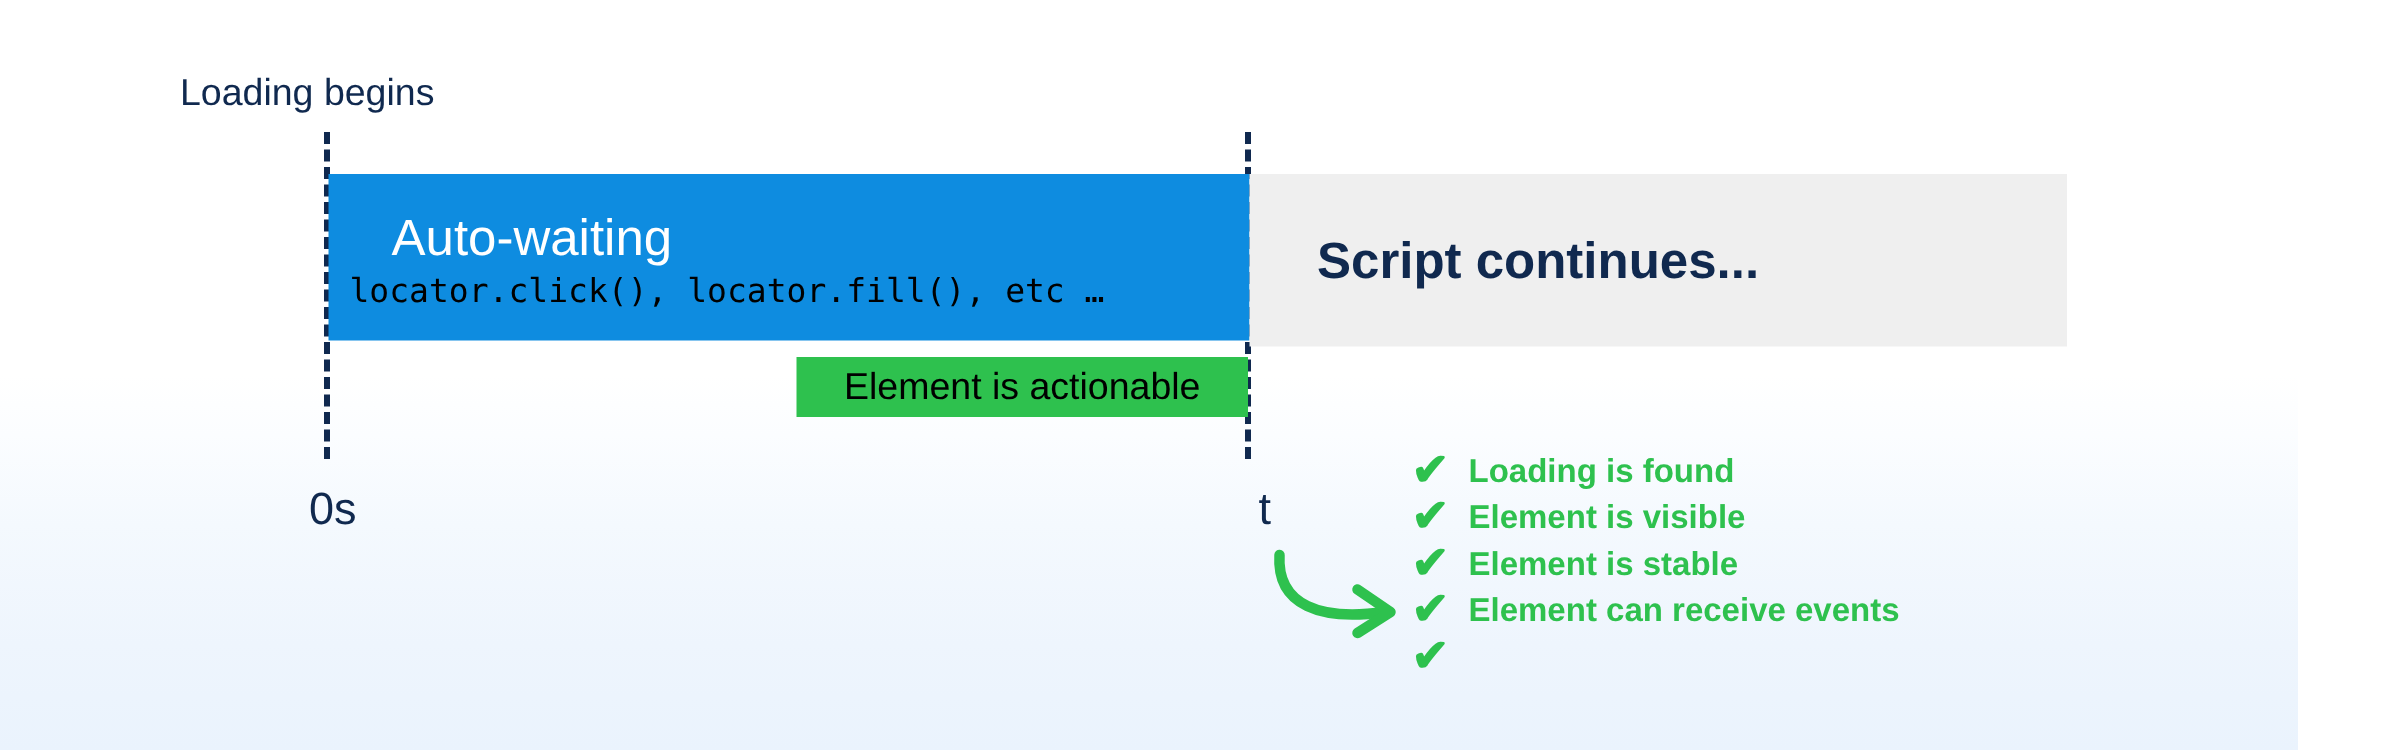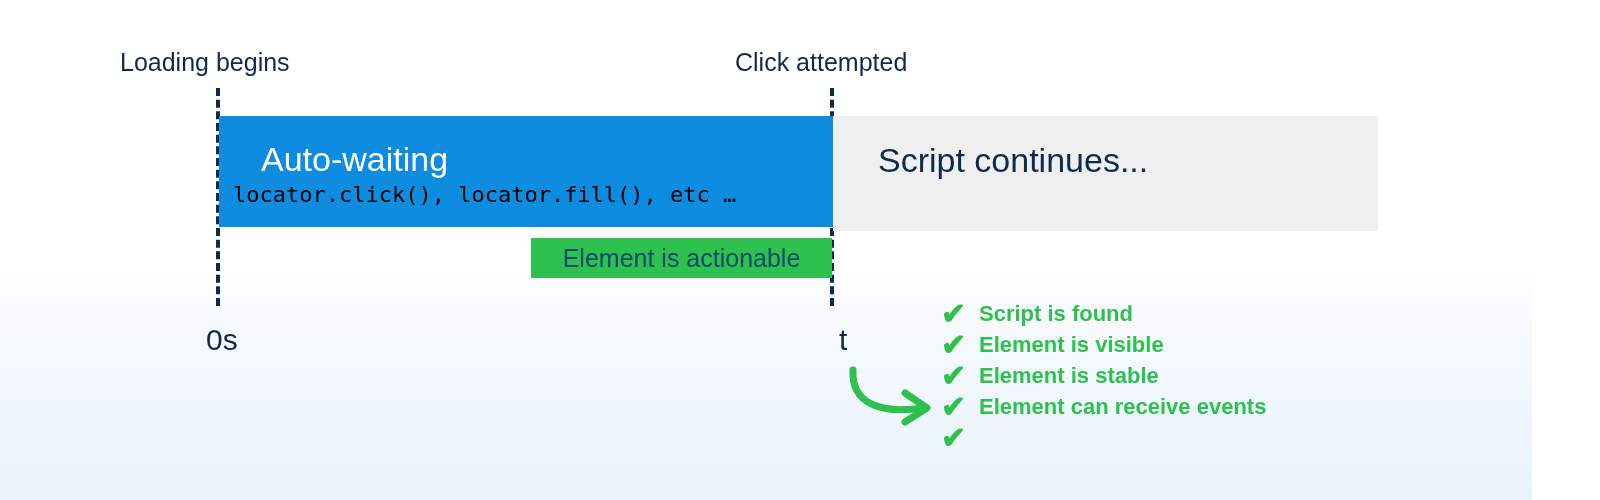--- a/index.html
+++ b/index.html
@@ -74,21 +74,21 @@
     font-size: 22px;
     line-height: 1;
     color: #000000;
     white-space: nowrap;
   }
 
   
   .badge {
     position: absolute;
     background: #2ec14e;
-    color: #0c4a6e;
+    color: #000000;
     font-size: 25px;
     display: flex;
     align-items: center;
     justify-content: center;
     box-sizing: border-box;
   }
 
   
   .checklist {
     position: absolute;
@@ -124,47 +124,46 @@
 <body>
 
 <div id="stage">
 
   <div class="tick-caption" style="left:120px; top:50px;">Loading begins</div>
 
   <div class="tick-line" style="left:216px; top:88px; height:218px;"></div>
 
   <div class="tick-value" style="left:193px; top:325px;">0s</div>
 
-  <div class="tick-caption" style="left:735px; top:50px;">Click attempted</div>
 
   <div class="tick-line" style="left:830px; top:88px; height:218px;"></div>
 
   <div class="tick-value" style="left:826px; top:325px;">t</div>
 
   <div class="bar bar-waiting" style="left:219px; top:116px; width:614px; height:111px;">
     <div class="bar-title light" style="left:14px; top:26px;">Auto-waiting</div>
     <div class="bar-sub" style="left:14px; top:68px;">locator.click(), locator.fill(), etc …</div>
   </div>
 
   <div class="bar bar-continues" style="left:833px; top:116px; width:545px; height:115px;">
-    <div class="bar-title dark" style="left:17px; top:27px;">Script continues...</div>
+    <div class="bar-title dark" style="left:17px; top:41px;font-weight:bold;">Script continues...</div>
   </div>
 
   <div class="badge" style="left:531px; top:238px; width:301px; height:40px;">Element is actionable</div>
 
   <svg class="arrow-svg" style="left:835px; top:360px;" width="110" height="70" viewBox="0 0 110 70">
     <path d="M 18 10 C 16 44, 46 54, 88 48" fill="none" stroke="#2ec14e" stroke-width="7" stroke-linecap="round"></path>
     <path d="M 70 33 L 92 48 L 70 62" fill="none" stroke="#2ec14e" stroke-width="7" stroke-linecap="round" stroke-linejoin="round"></path>
   </svg>
 
   <div class="checklist" style="left:941px; top:298px;">
 
     <div class="check-row">
       <span class="check-mark">✔</span>
-      <span class="check-label">Script is found</span>
+      <span class="check-label">Loading is found</span>
     </div>
 
     <div class="check-row">
       <span class="check-mark">✔</span>
       <span class="check-label">Element is visible</span>
     </div>
 
     <div class="check-row">
       <span class="check-mark">✔</span>
       <span class="check-label">Element is stable</span>

